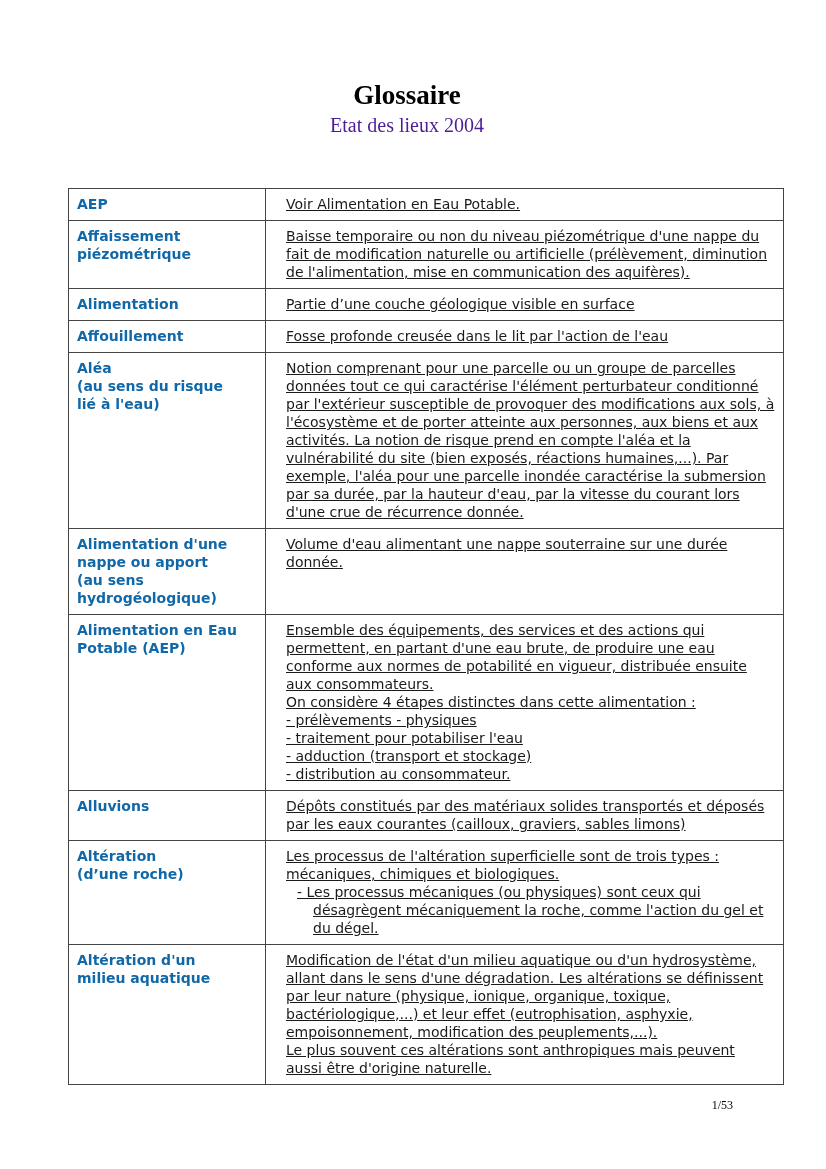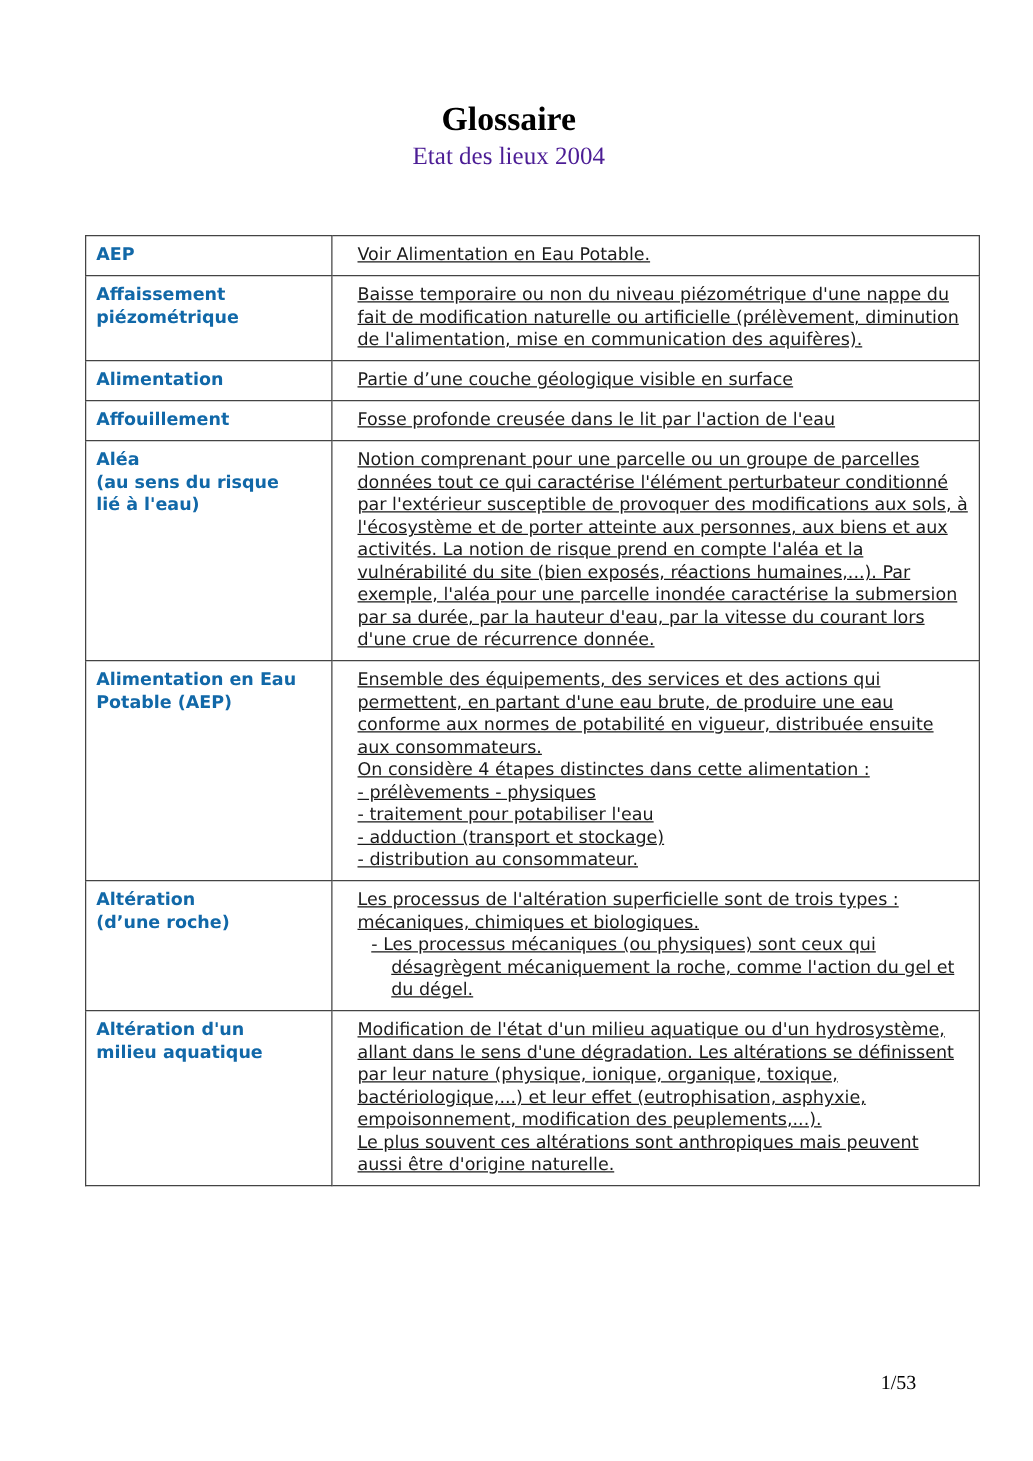--- a/index.html
+++ b/index.html
@@ -67,21 +67,21 @@
   .def-p, .def-dash, .def-li { margin: 0; text-decoration: underline; }
   .def-li {
     padding-left: 27px;
     text-indent: -16px;
   }
   .page-number {
     position: absolute;
     top: 1098px;
     right: 81px;
     font-family: "Liberation Serif", serif;
-    font-size: 16px;
+    font-size: 12px;
     color: #000;
     margin-left: 44px;
   }
 </style>
 </head>
 <body>
 
 <div class="page">
   <h1 class="doc-title">Glossaire</h1>
   <div class="doc-subtitle">Etat des lieux 2004</div>
@@ -119,29 +119,44 @@
         </tr>
         <tr>
           <td class="term">Aléa
 (au sens du risque
 lié à l'eau)</td>
           <td class="def">
             <div class="def-p">Notion comprenant pour une parcelle ou un groupe de parcelles données tout ce qui caractérise l'élément perturbateur conditionné par l'extérieur susceptible de provoquer des modifications aux sols, à l'écosystème et de porter atteinte aux personnes, aux biens et aux activités. La notion de risque prend en compte l'aléa et la vulnérabilité du site (bien exposés, réactions humaines,...). Par exemple, l'aléa pour une parcelle inondée caractérise la submersion par sa durée, par la hauteur d'eau, par la vitesse du courant lors d'une crue de récurrence donnée.</div>
           </td>
         </tr>
         <tr>
+          <td class="term">Alimentation d'une
+nappe ou apport
+(au sens
+hydrogéologique)</td>
+          <td class="def">
+            <div class="def-p">Volume d'eau alimentant une nappe souterraine sur une durée donnée.</div>
+          </td>
+        </tr>
+        <tr>
           <td class="term">Alimentation en Eau
 Potable (AEP)</td>
           <td class="def">
             <div class="def-p">Ensemble des équipements, des services et des actions qui permettent, en partant d'une eau brute, de produire une eau conforme aux normes de potabilité en vigueur, distribuée ensuite aux consommateurs.</div>
             <div class="def-p">On considère 4 étapes distinctes dans cette alimentation :</div>
             <div class="def-dash">- prélèvements - physiques</div>
             <div class="def-dash">- traitement pour potabiliser l'eau</div>
             <div class="def-dash">- adduction (transport et stockage)</div>
             <div class="def-dash">- distribution au consommateur.</div>
+          </td>
+        </tr>
+        <tr>
+          <td class="term">Alluvions</td>
+          <td class="def">
+            <div class="def-p">Dépôts constitués par des matériaux solides transportés et déposés par les eaux courantes (cailloux, graviers, sables limons)</div>
           </td>
         </tr>
         <tr>
           <td class="term">Altération
 (d’une roche)</td>
           <td class="def">
             <div class="def-p">Les processus de l'altération superficielle sont de trois types : mécaniques, chimiques et biologiques.</div>
             <div class="def-li">- Les processus mécaniques (ou physiques) sont ceux qui désagrègent mécaniquement la roche, comme l'action du gel et du dégel.</div>
           </td>
         </tr>

